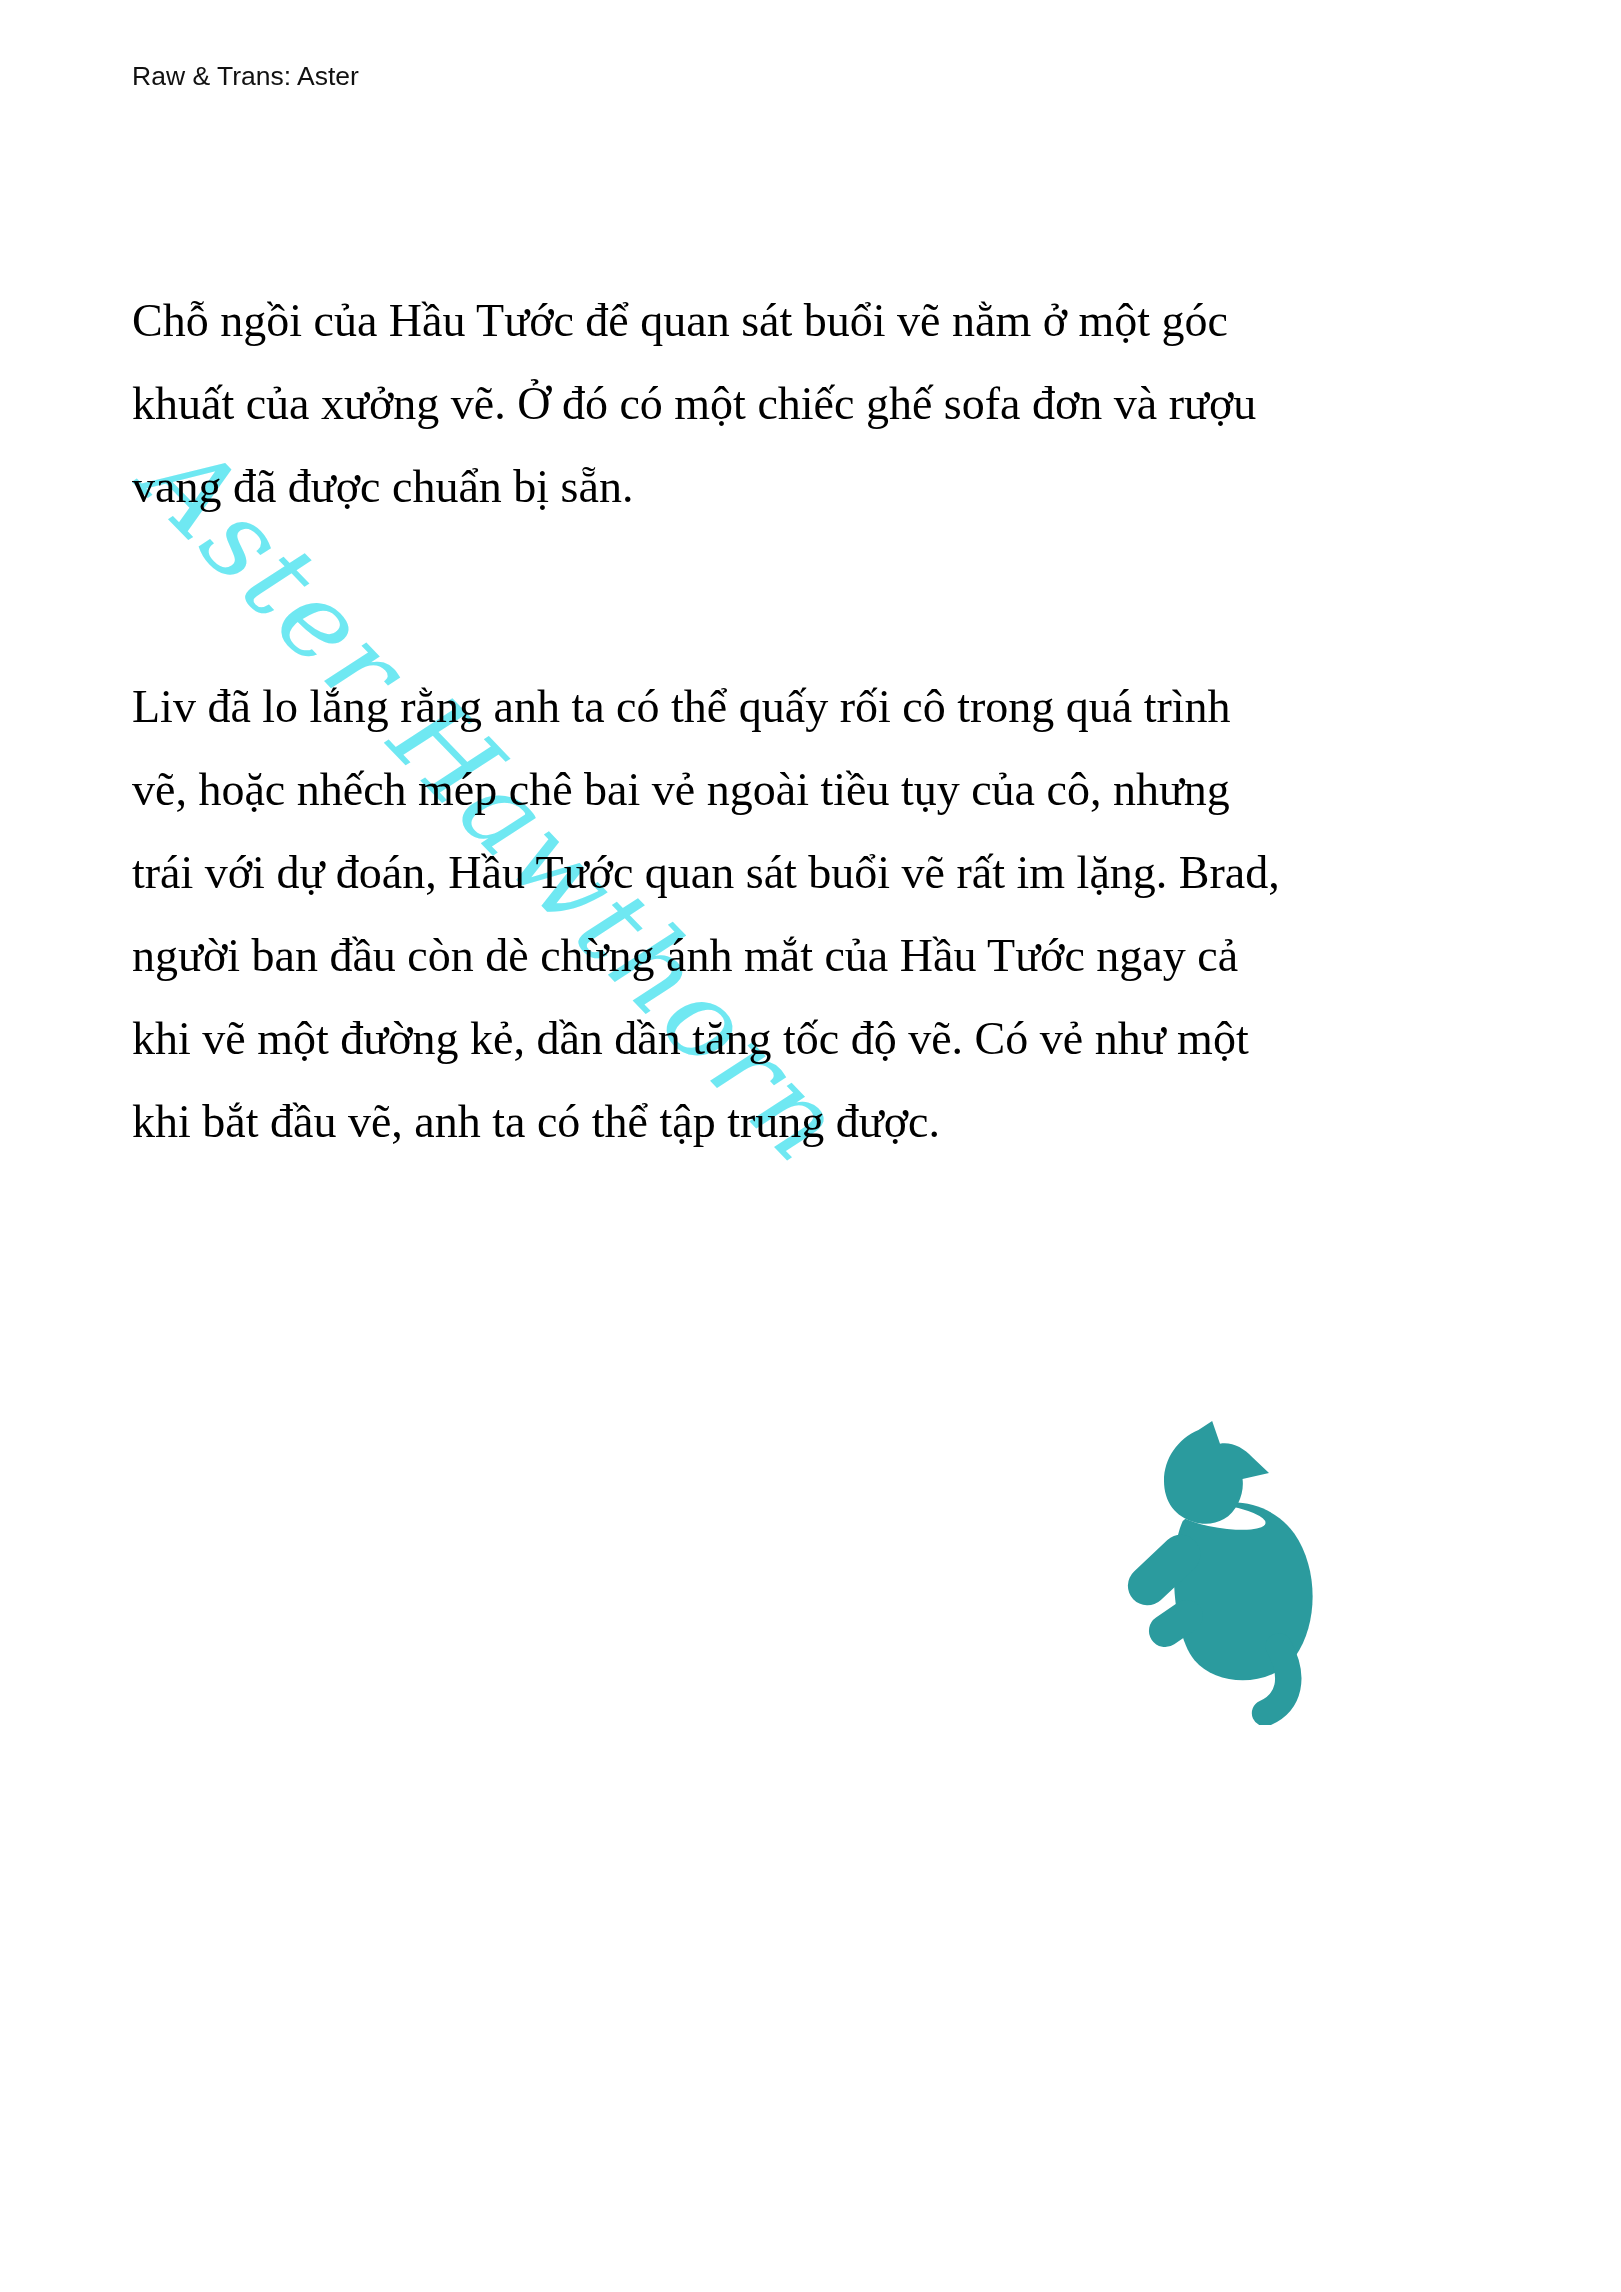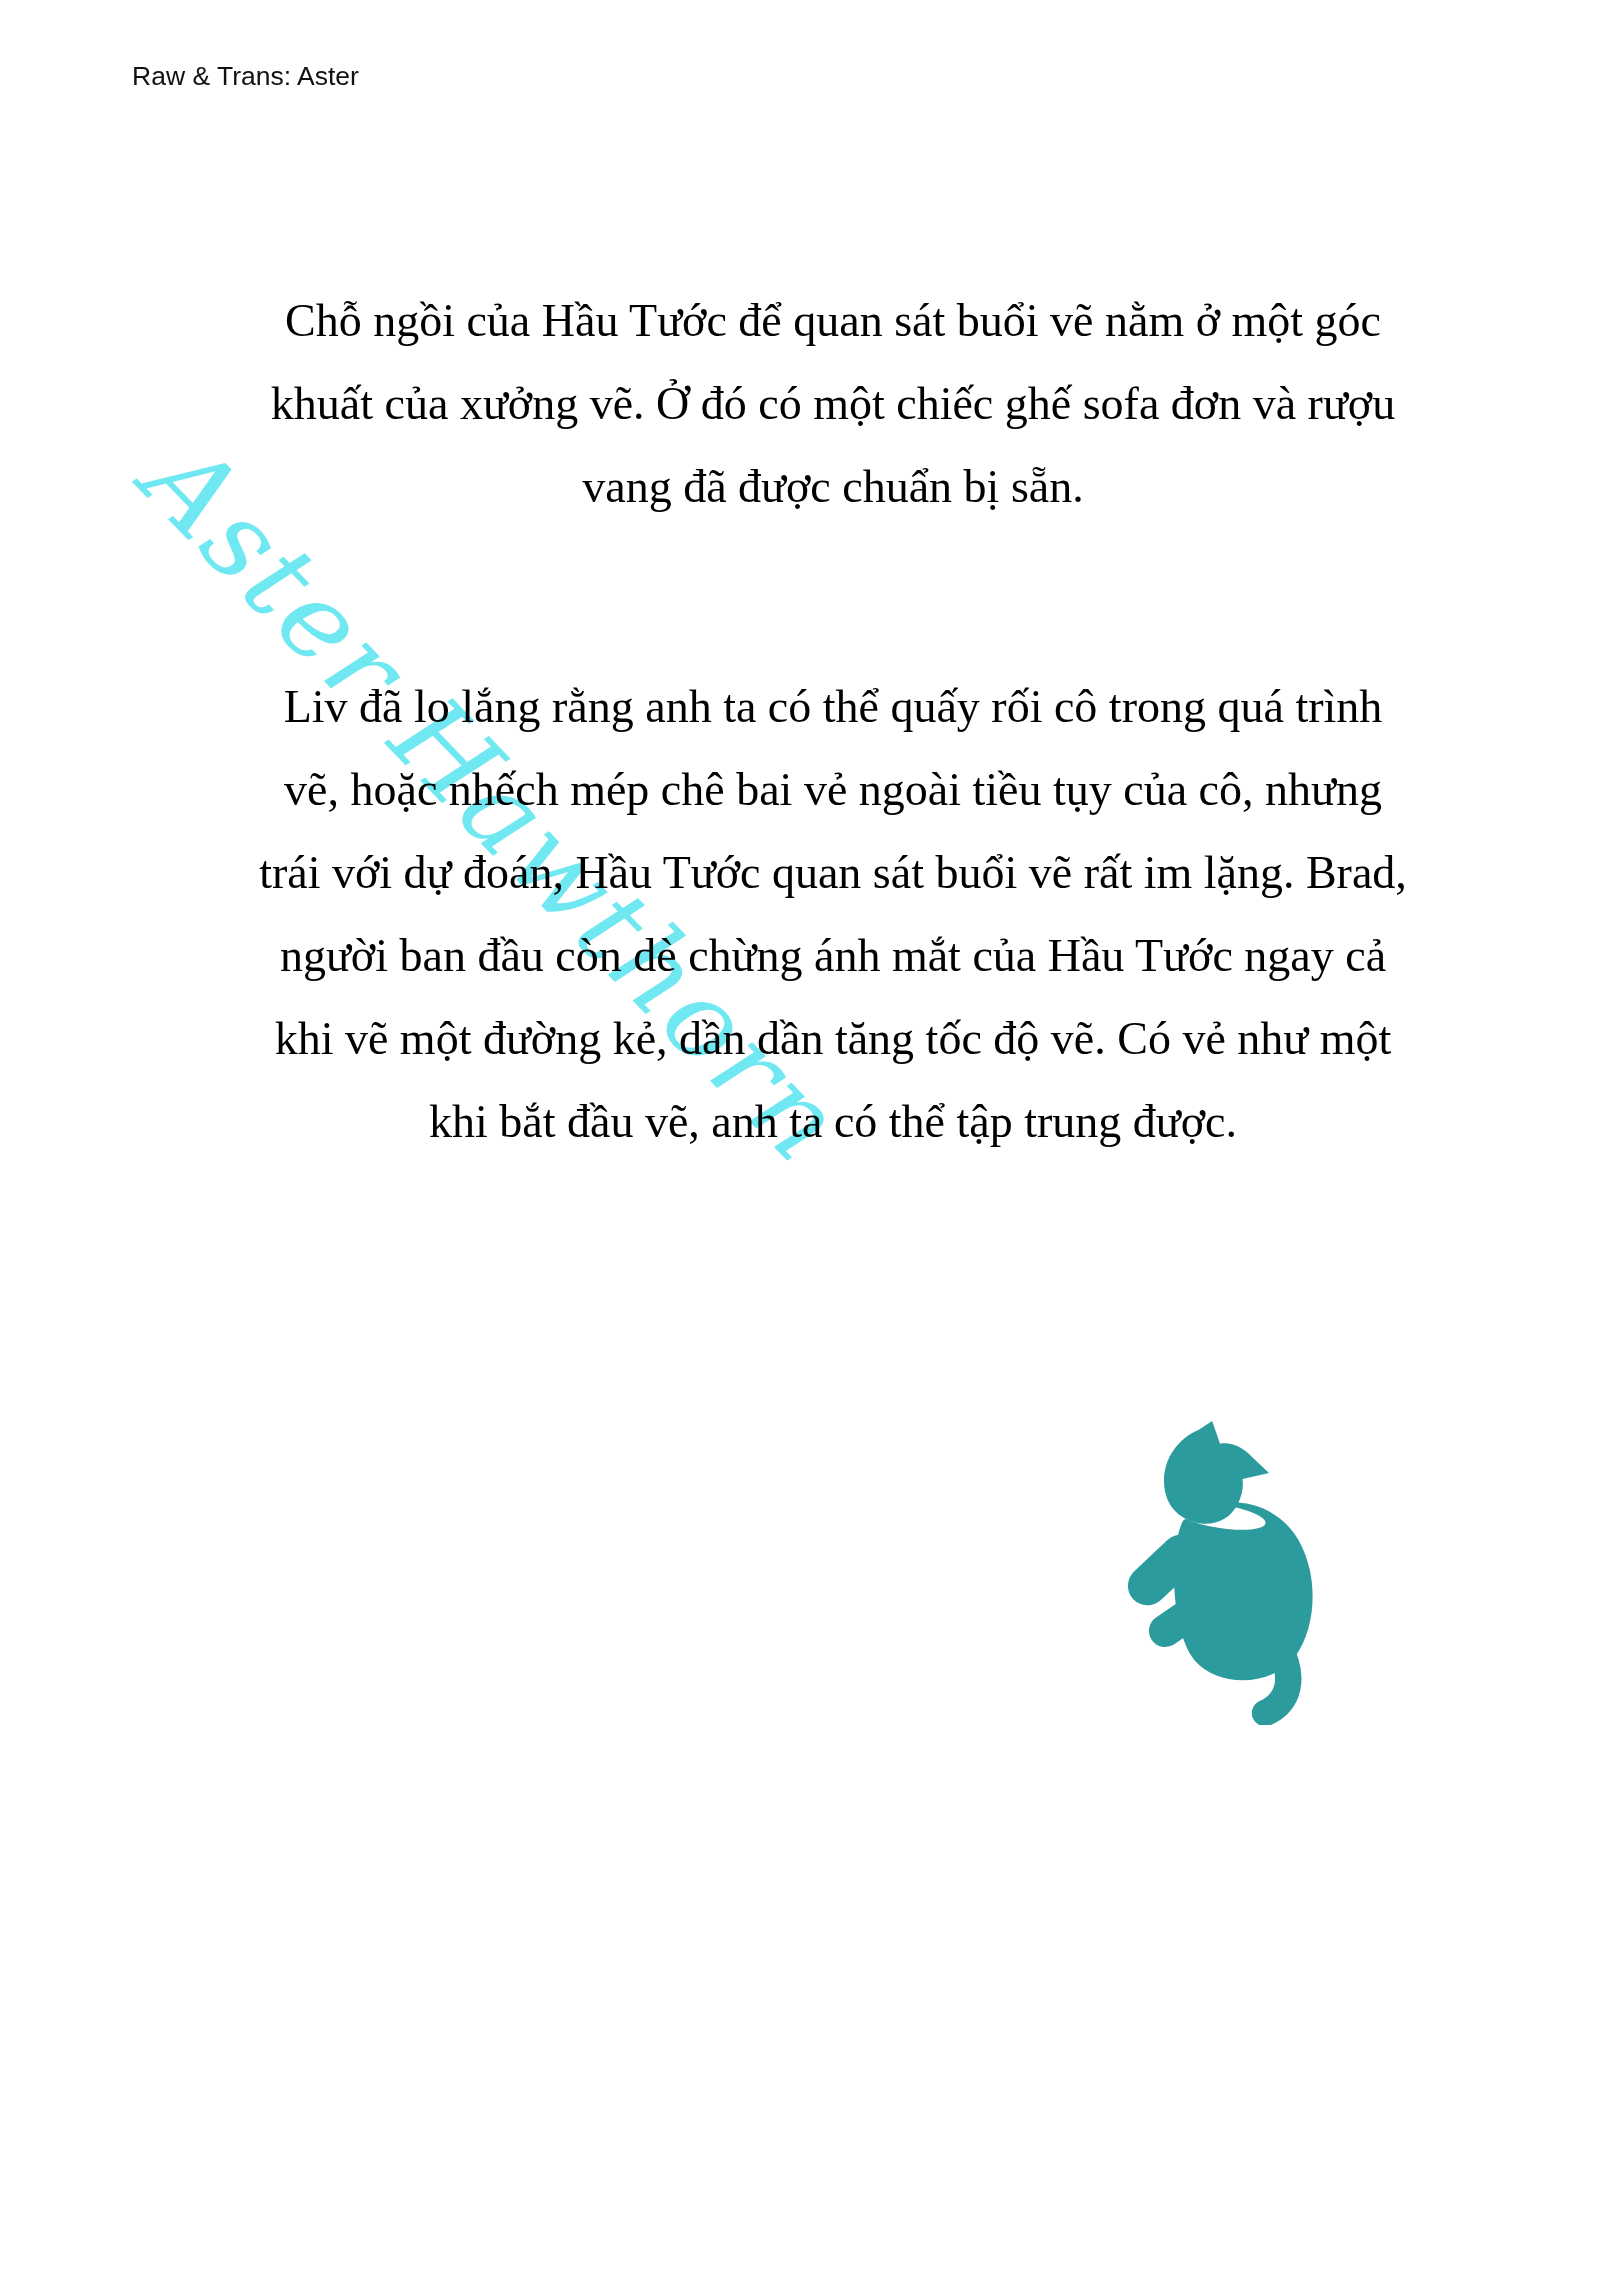--- a/index.html
+++ b/index.html
@@ -11,21 +11,20 @@
   }
   *{margin:0;padding:0;box-sizing:border-box;}
   html,body{background:#e8e8e8;}
   .page{
     position:relative;
     width:1621px;
     height:2293px;
     background:var(--color-background);
     overflow:hidden;
     margin:0 auto;
-    text-align:center;
   }
   .header{
     position:absolute;
     left:132px;
     top:61px;
     font-family:"Liberation Sans",sans-serif;
     font-size:26.5px;
     color:var(--color-header);
     z-index:3;
   }

